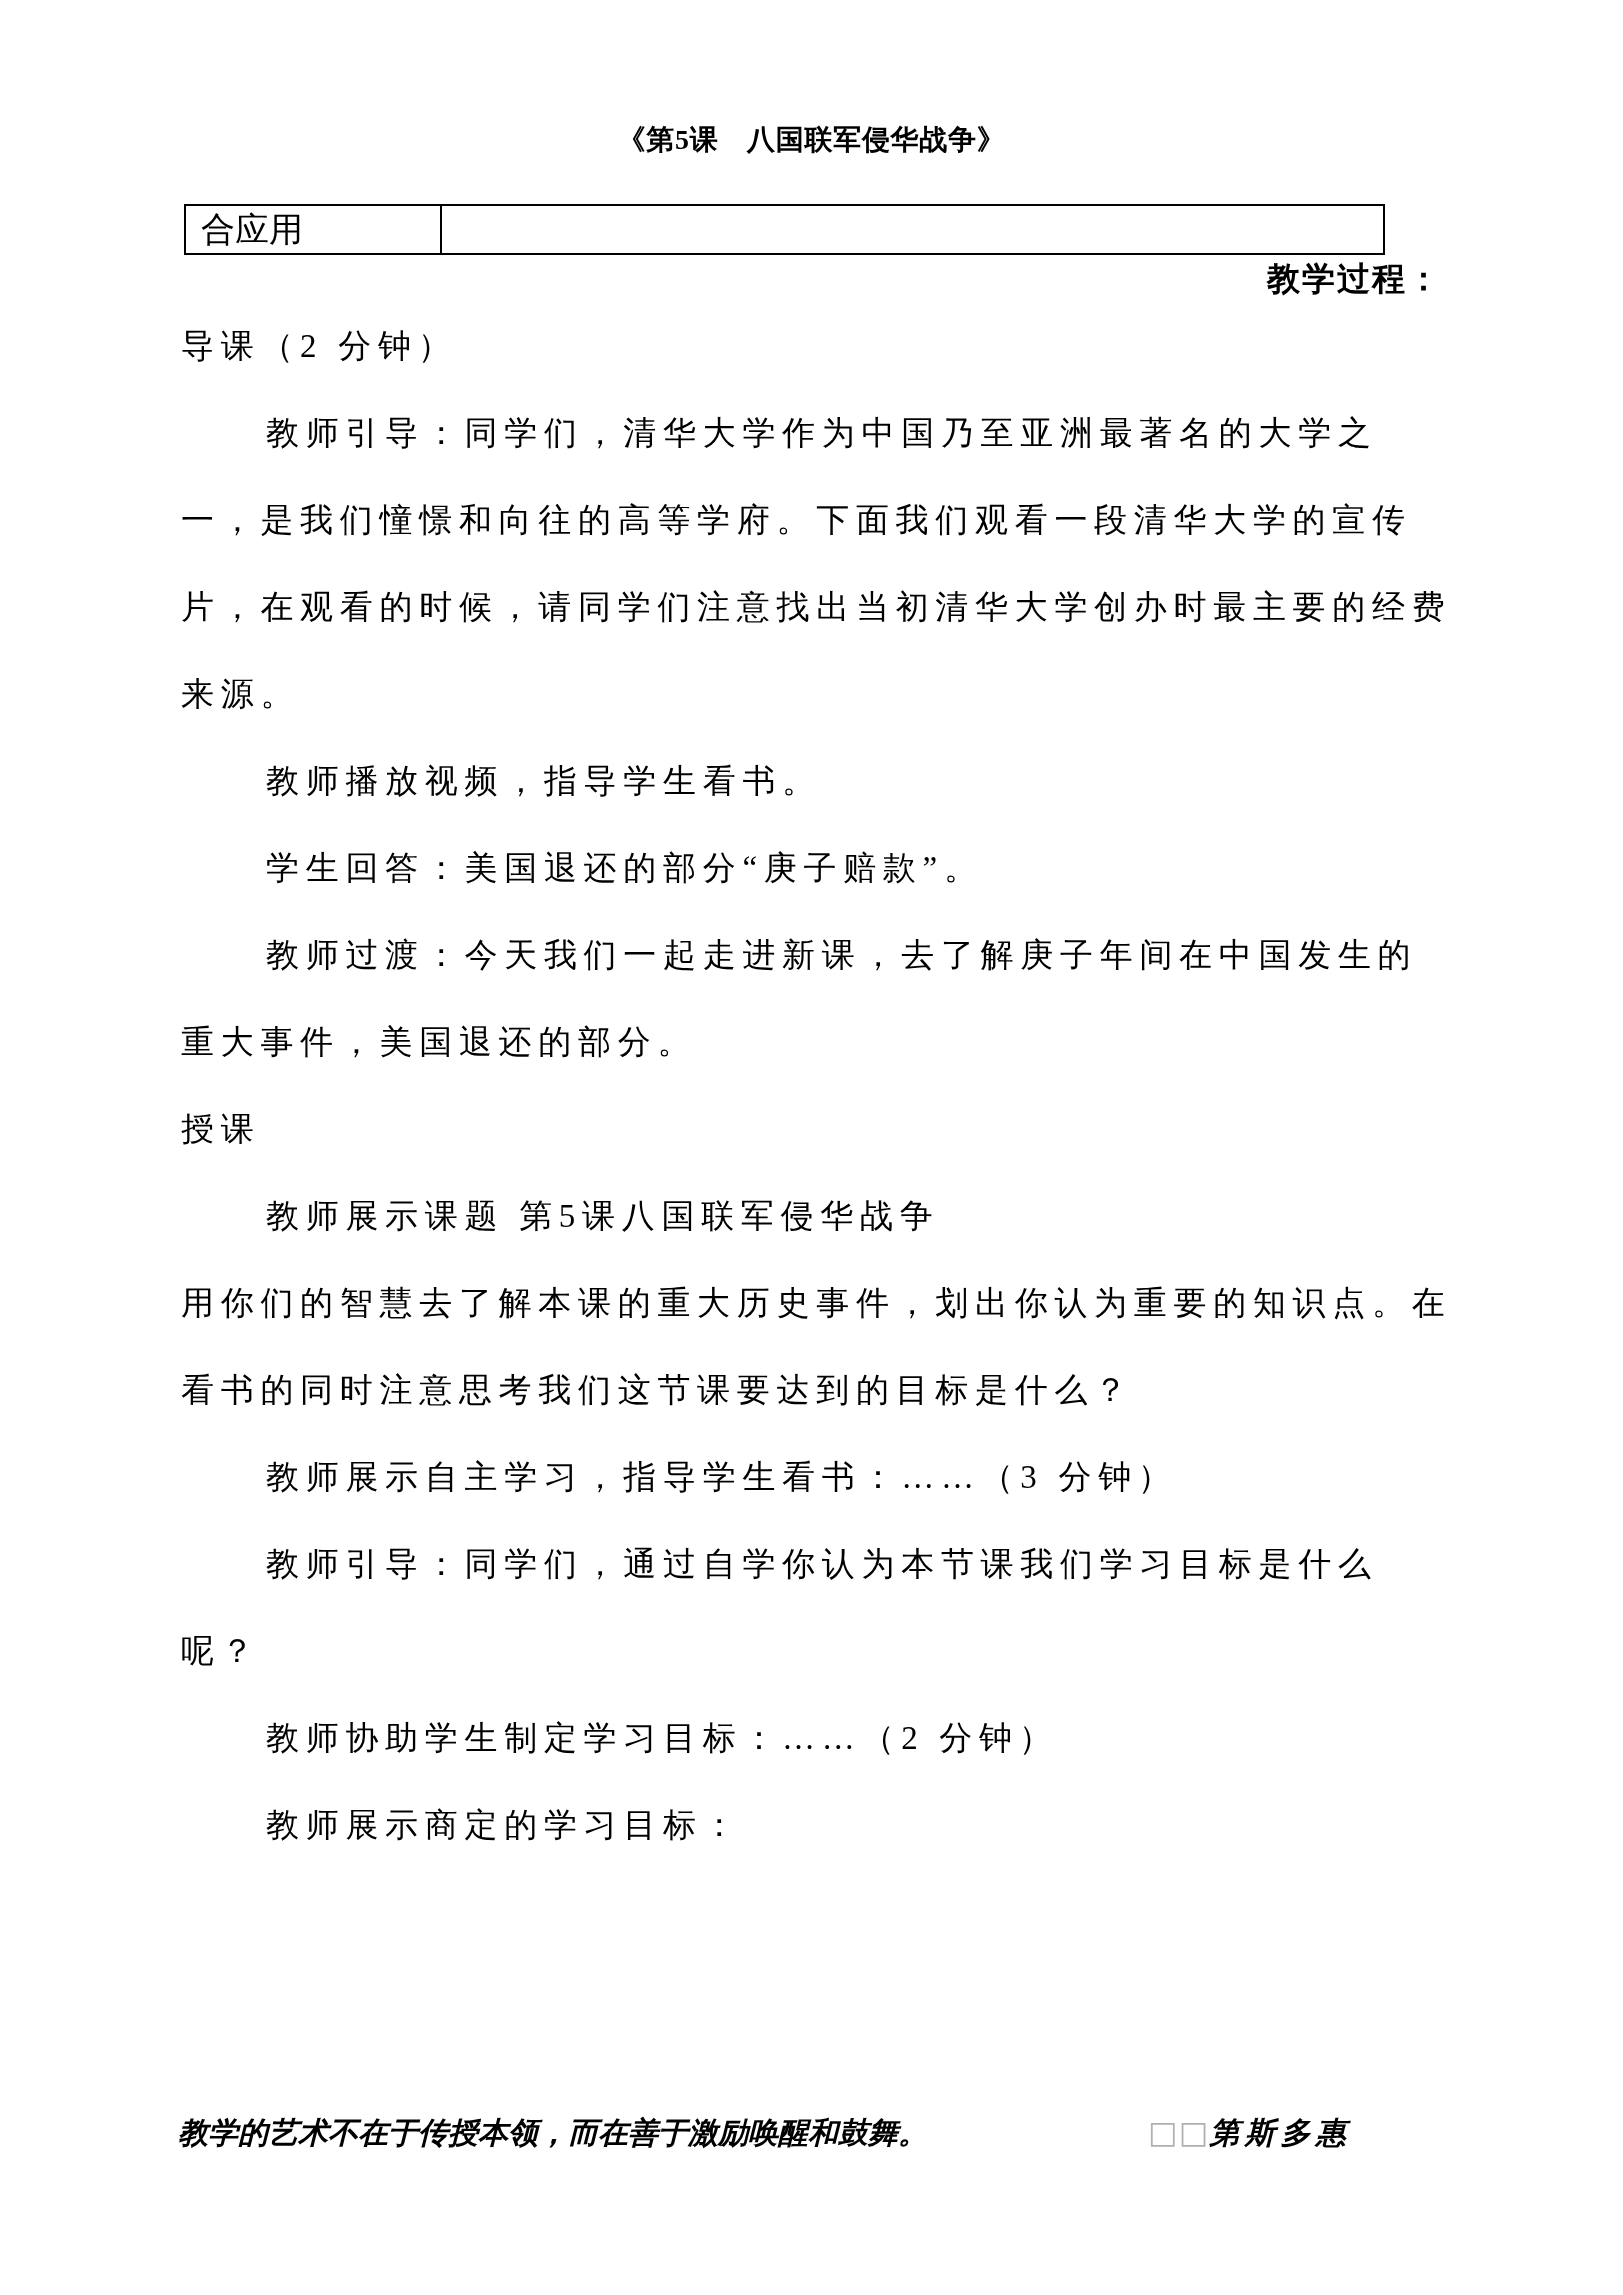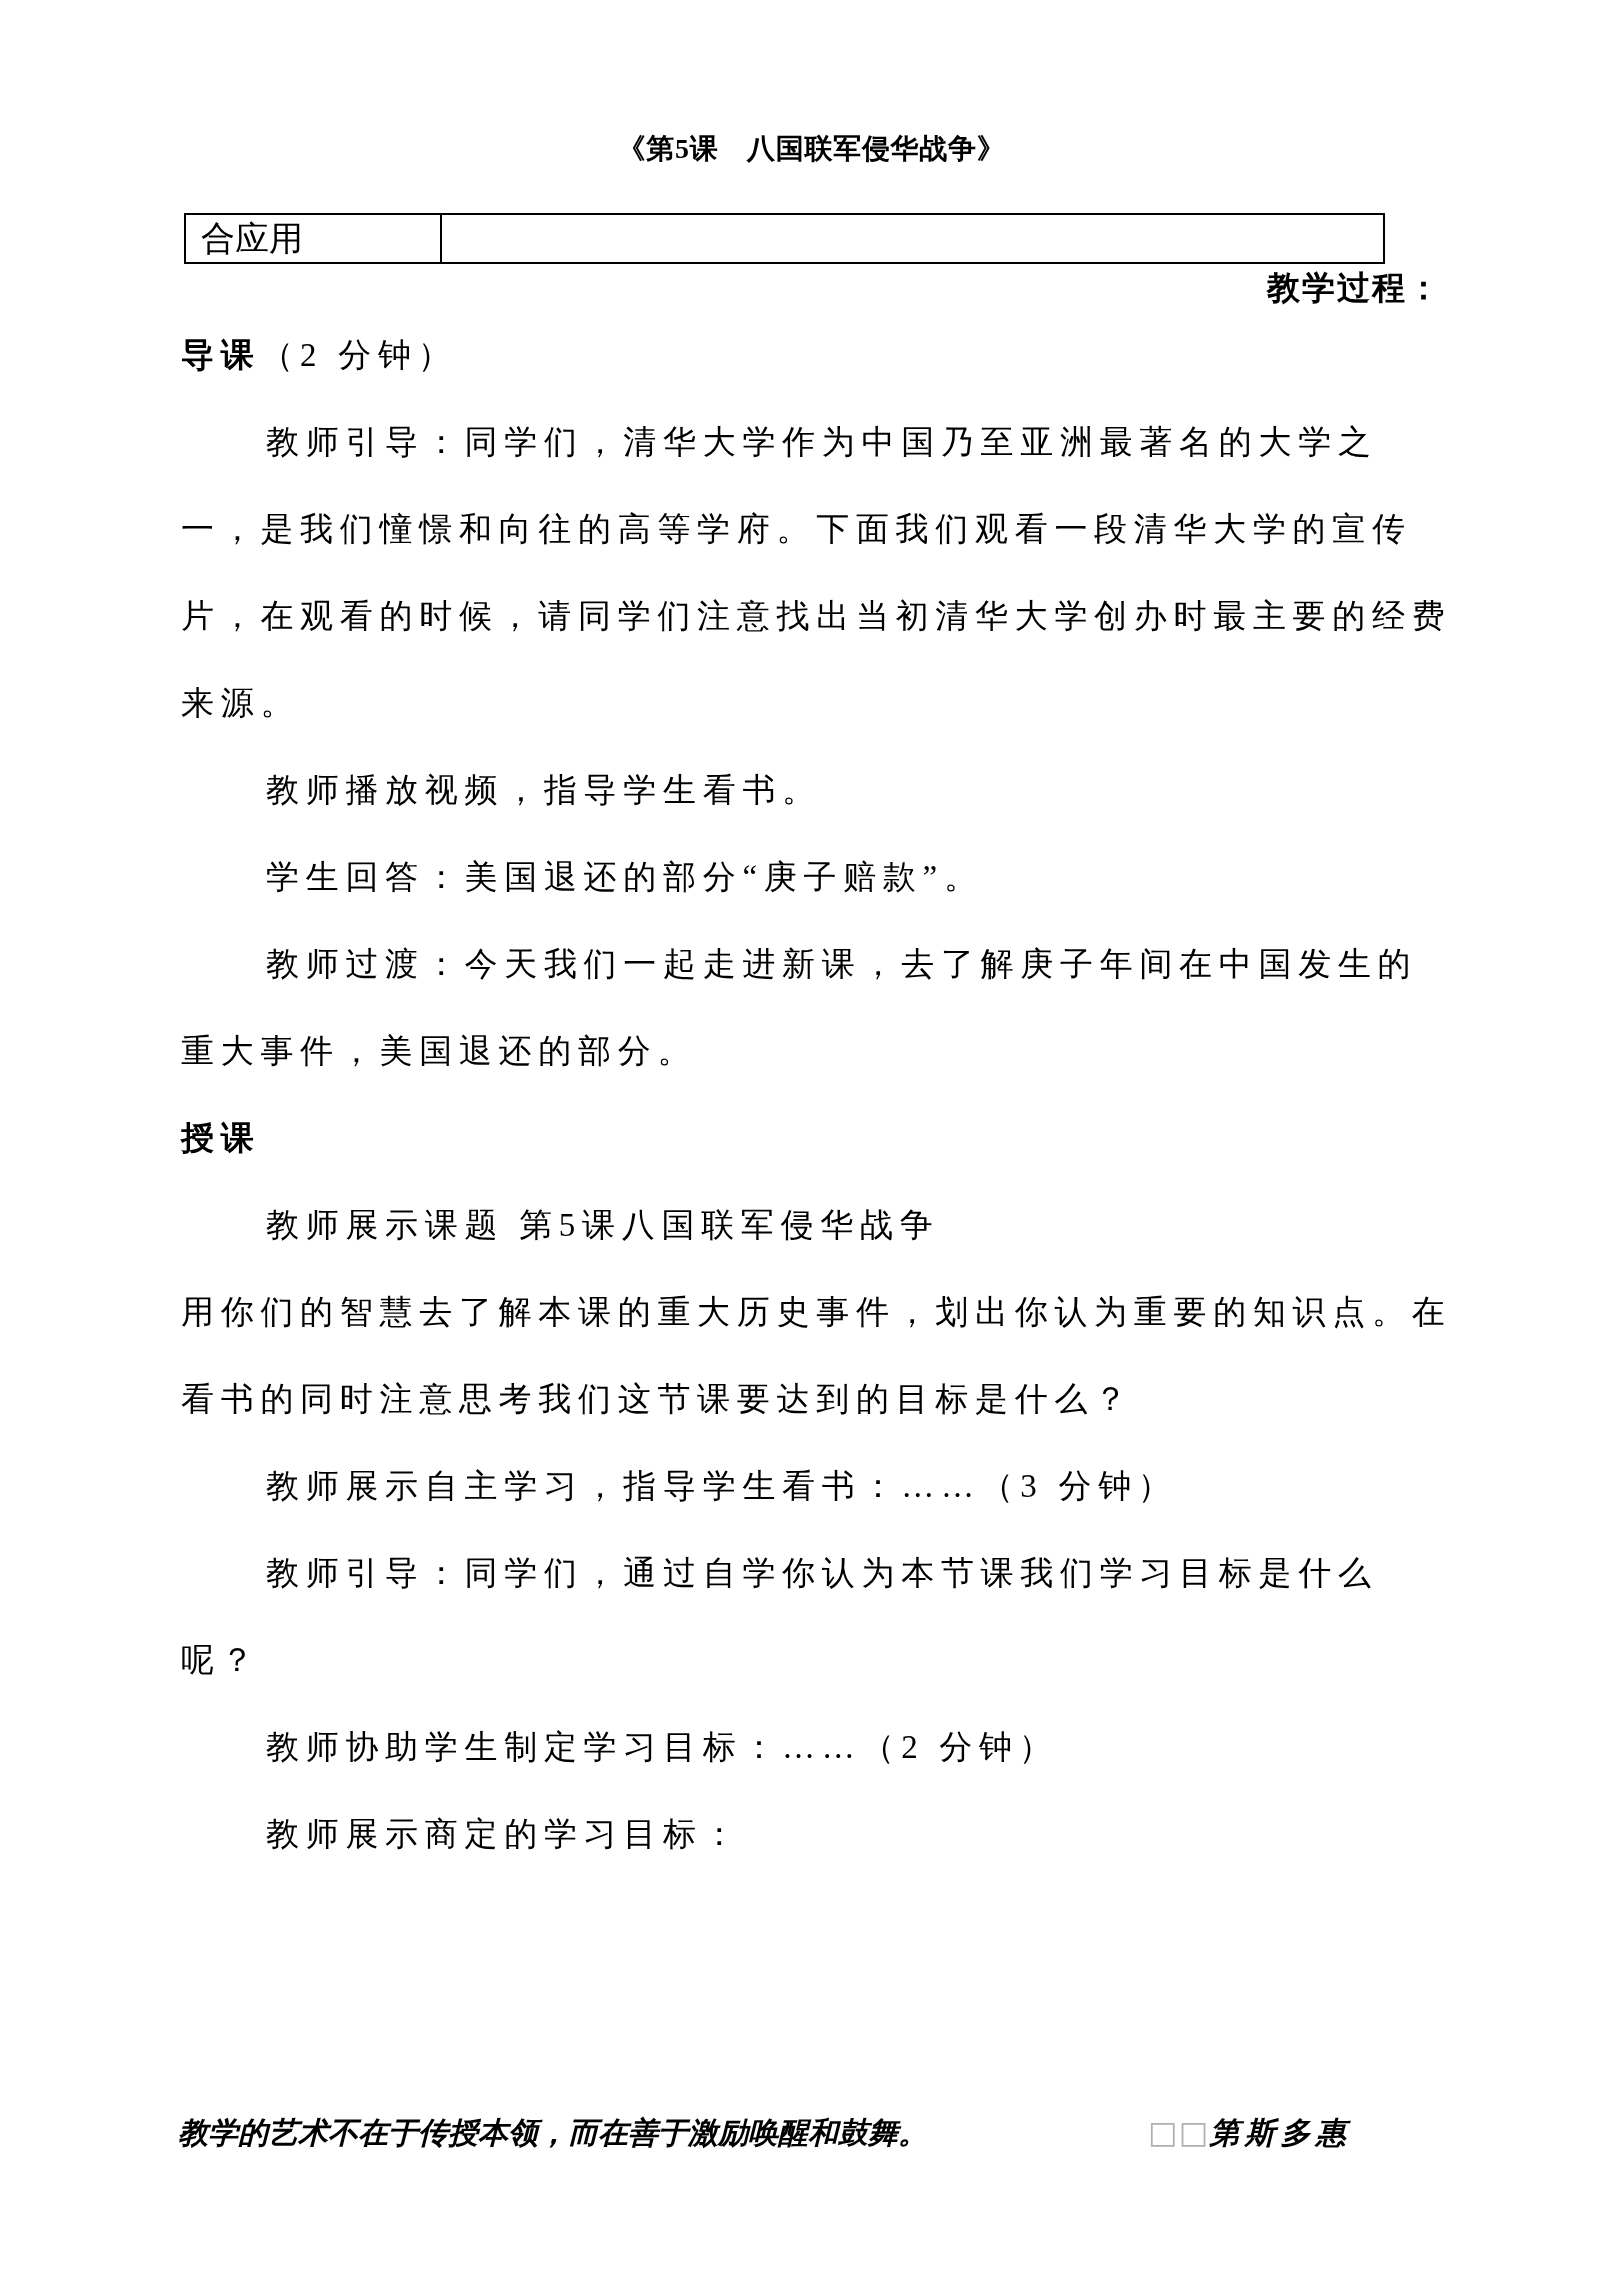--- a/index.html
+++ b/index.html
@@ -4,21 +4,21 @@
 <style>
   html,body{margin:0;padding:0;background:#ffffff;}
   .page{
     position:relative;
     width:1623px;height:2295px;
     background:#ffffff;
     color:#000;
     font-family:"Liberation Serif","DejaVu Serif",serif;
     overflow:hidden;
     box-sizing:border-box;
-    padding:17px 181px 0 181px;
+    padding:8px 181px 0 181px;
   }
   .doc-title{
     padding-top:116px;
     text-align:center;
     font-size:28px;
     line-height:31px;
     letter-spacing:0.7px;
     font-weight:bold;
     white-space:nowrap;
   }
@@ -50,21 +50,21 @@
     text-align:right;
   }
   .content .line{
     height:87px;
     line-height:87px;
     font-size:33px;
     letter-spacing:6.7px;
     white-space:nowrap;
   }
   .line.ind{padding-left:85px;}
-  .line.bold, .b{font-weight:bold;}
+  .line.bold, .b{font-weight:normal;}
   .footer{
     position:absolute;
     left:178px;top:2111px;
     height:42px;line-height:42px;
     font-size:30px;
     font-weight:bold;
     font-style:italic;
     white-space:nowrap;
   }
   .footer .gap{display:inline-block;width:220px;}

